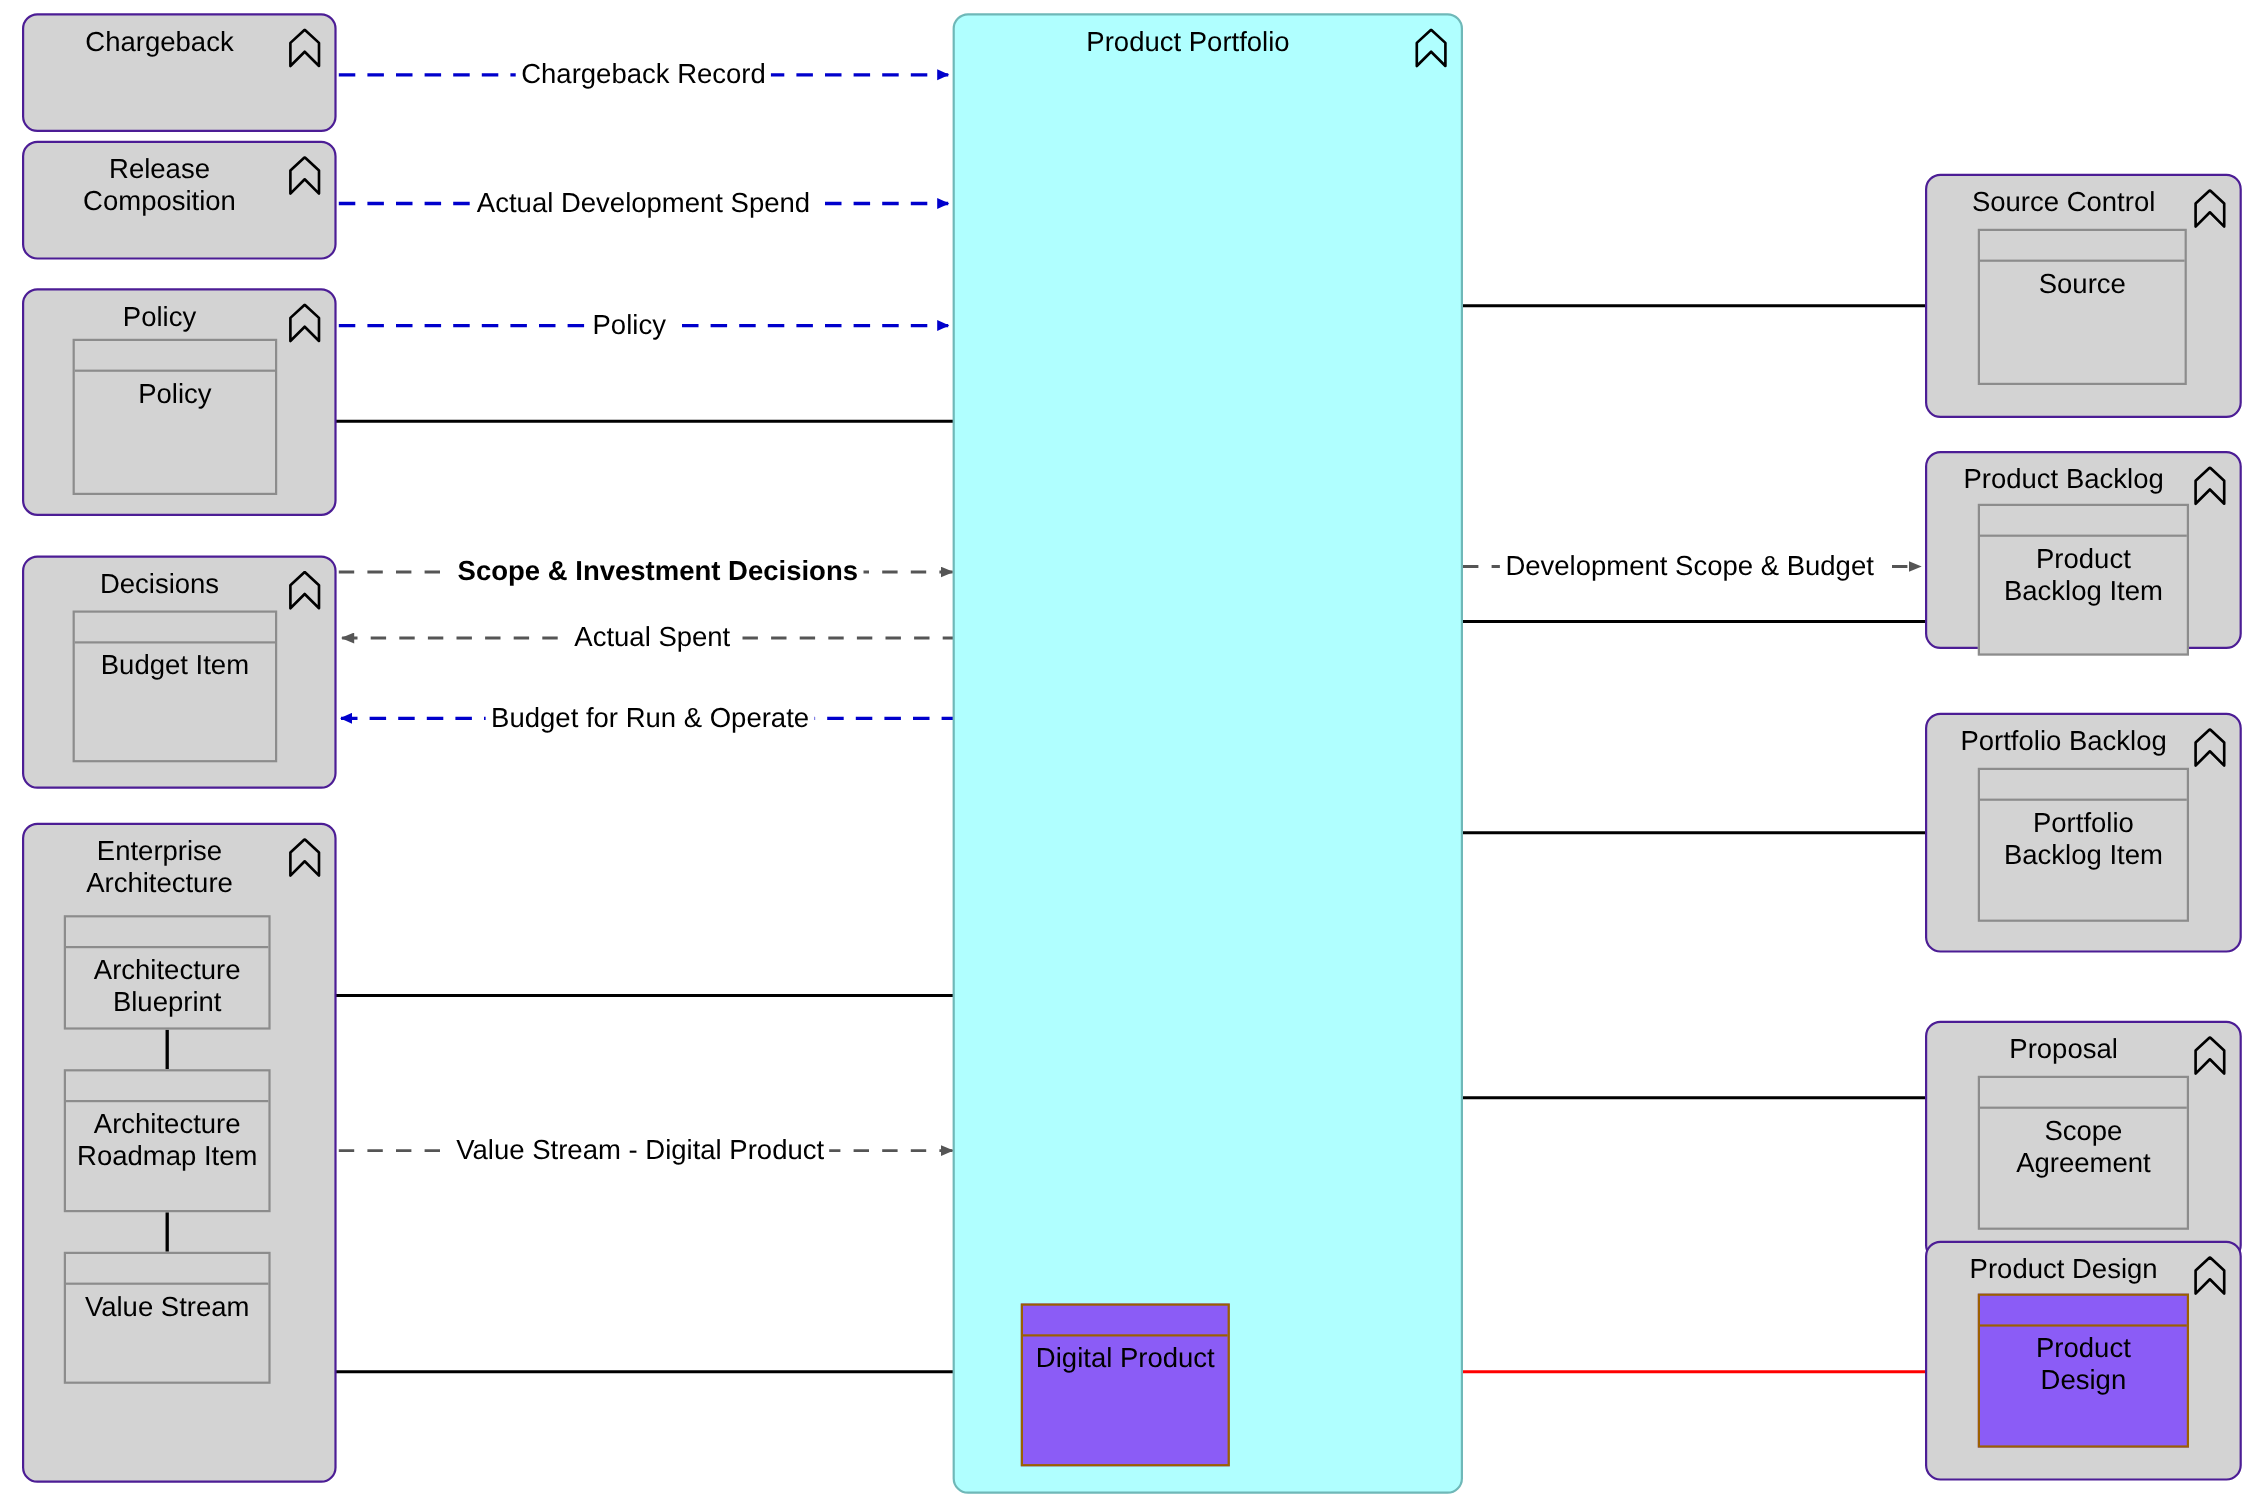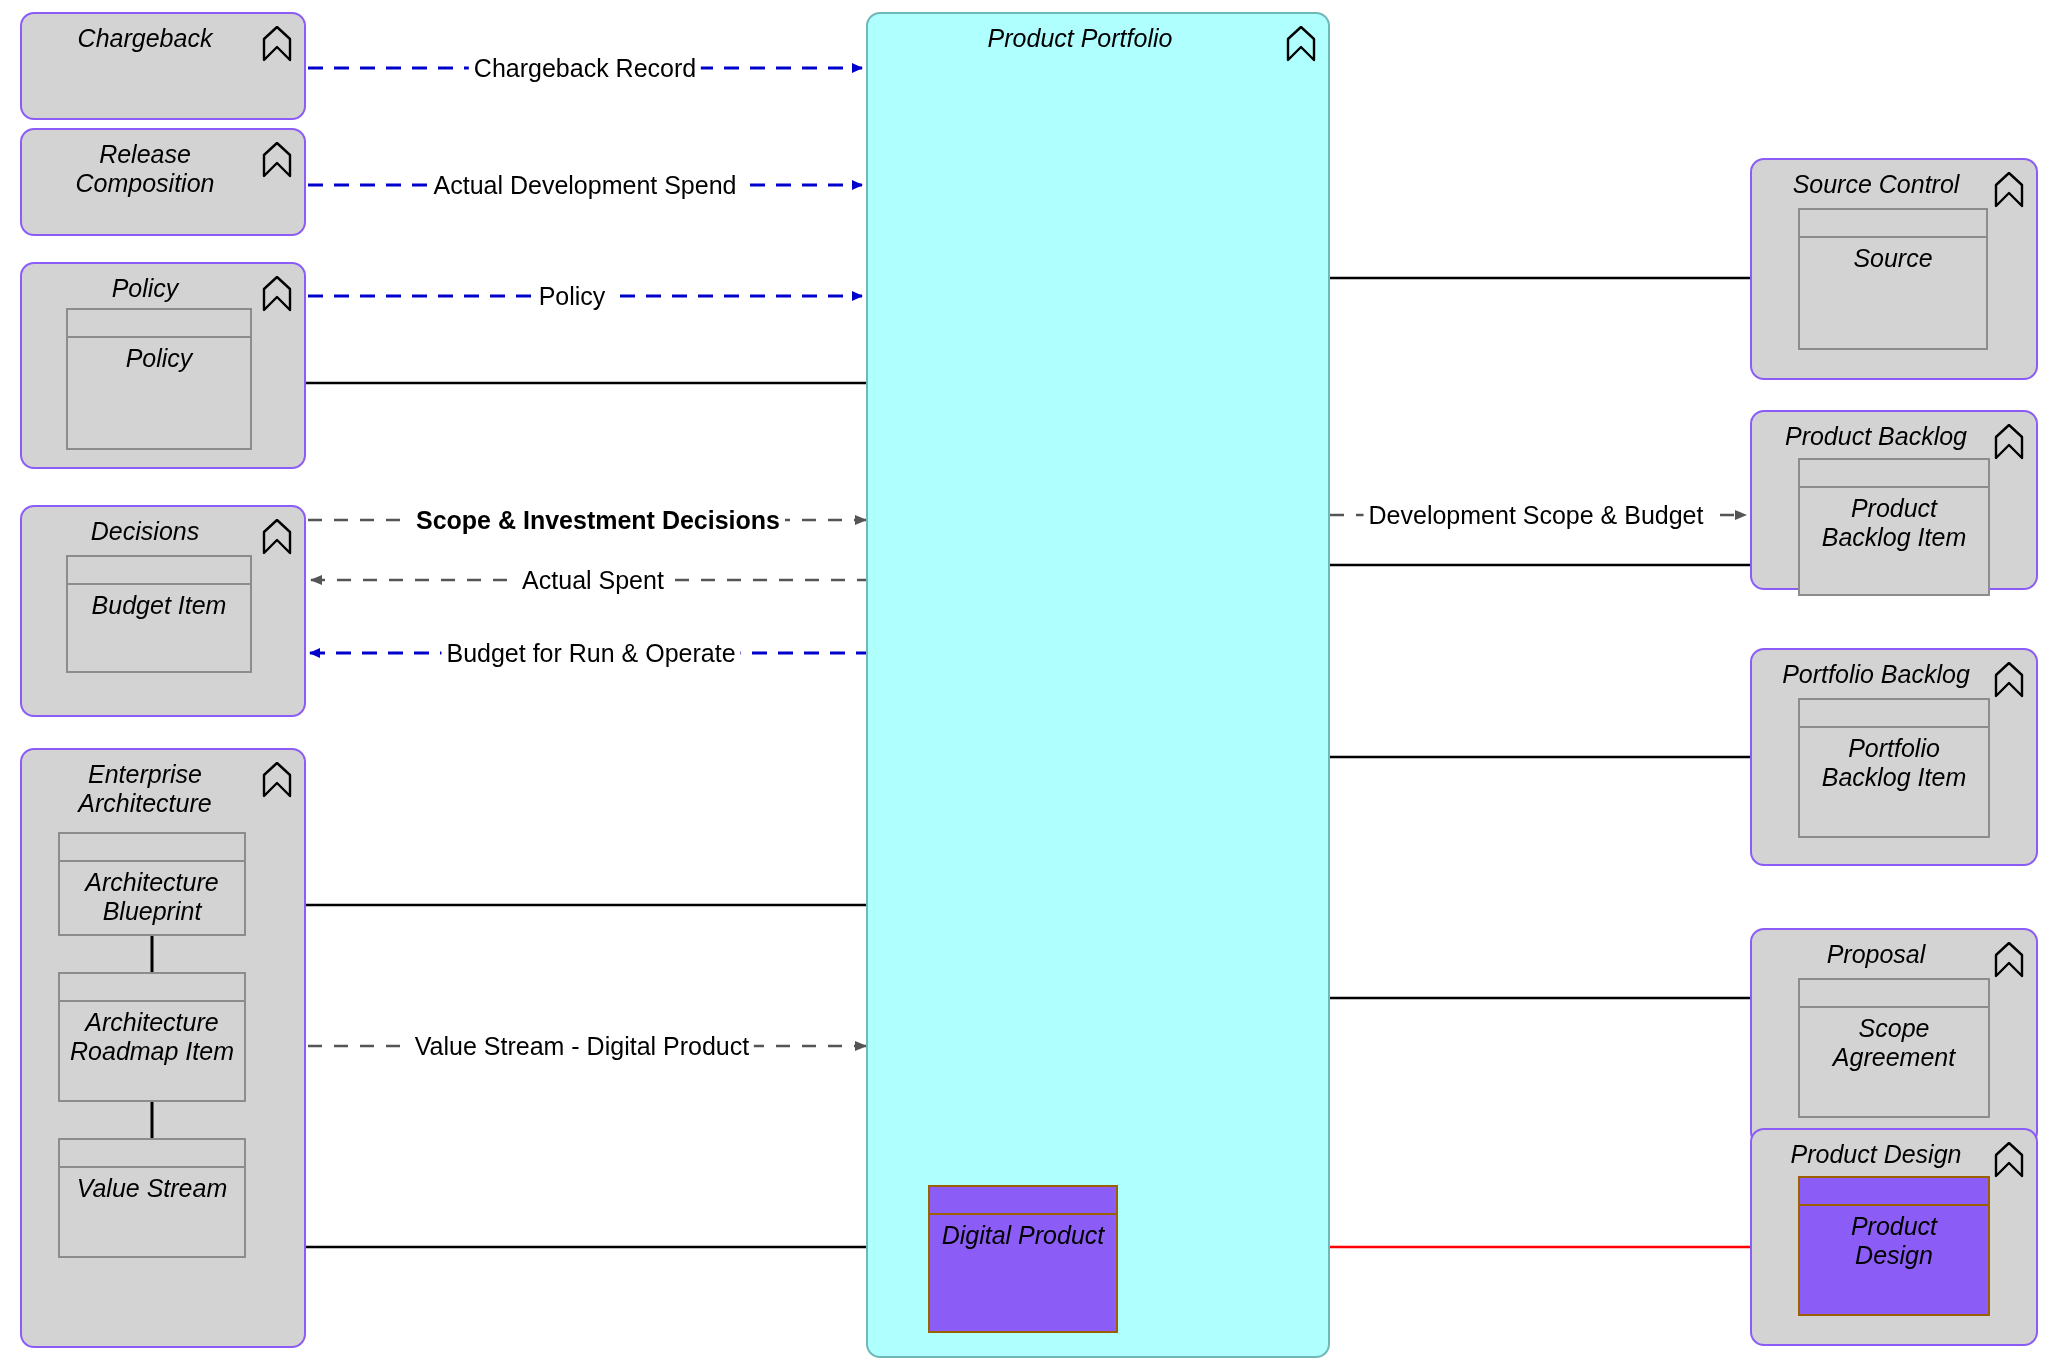--- a/index.html
+++ b/index.html
@@ -1,20 +1,20 @@
 <!DOCTYPE html>
 <html><head>
 <meta charset="utf-8">
 <style>
   html,body{margin:0;padding:0;background:#ffffff;}
   body{font-family:"Liberation Sans",sans-serif;}
   #stage{position:relative;width:2058px;height:1362px;background:#fff;overflow:hidden;}
   svg.layer{position:absolute;left:0;top:0;width:2058px;height:1362px;}
   
-  .grp{position:absolute;background:#d3d3d3;border:2px solid #8b5cf6;border-radius:14px;box-sizing:border-box;font-style:italic;}
+  .grp{position:absolute;background:#d3d3d3;border:2px solid #4c1d95;border-radius:14px;box-sizing:border-box;}
   .grp-title{position:absolute;left:0;right:0;top:10px;text-align:center;font-size:25px;color:#000;line-height:1.17;padding:0 46px 0 10px;box-sizing:border-box;}
   .grp.cyan{background:#b0ffff;border-color:#6fb8b8;}
   .chev{position:absolute;right:12px;top:12px;width:30px;height:36px;}
   
   .obj{position:absolute;background:#d3d3d3;border:2px solid #8c8c8c;box-sizing:border-box;}
   .obj .bar{height:28px;border-bottom:2px solid #8c8c8c;box-sizing:border-box;}
   .obj .nm{text-align:center;font-size:25px;color:#000;line-height:1.17;padding:6px 0 0;}
   .obj.orange{background:#8b5cf6;border-color:#9c6000;}
   .obj.orange .bar{border-bottom-color:#9c6000;}
   
@@ -103,21 +103,21 @@
       <div class="bar"></div>
       <div class="nm">Policy</div>
     </div>
   </div>
 
   <div class="grp" style="left:20px;top:505px;width:286px;height:212px;">
     <div class="grp-title">Decisions</div>
     <svg class="chev" viewBox="0 0 30 36">
       <path d="M2,34 L2,13 L15,1 L28,13 L28,34 L15,21 Z" fill="none" stroke="#000" stroke-width="2.4" stroke-linejoin="round"></path>
     </svg>
-    <div class="obj" style="left:44px;top:48px;width:186px;height:118px;">
+    <div class="obj" style="left:44px;top:48px;width:186px;height:138px;">
       <div class="bar"></div>
       <div class="nm">Budget Item</div>
     </div>
   </div>
 
   <div class="grp" style="left:20px;top:748px;width:286px;height:600px;">
     <div class="grp-title">
       <div>Enterprise</div>
       <div>Architecture</div>
     </div>

